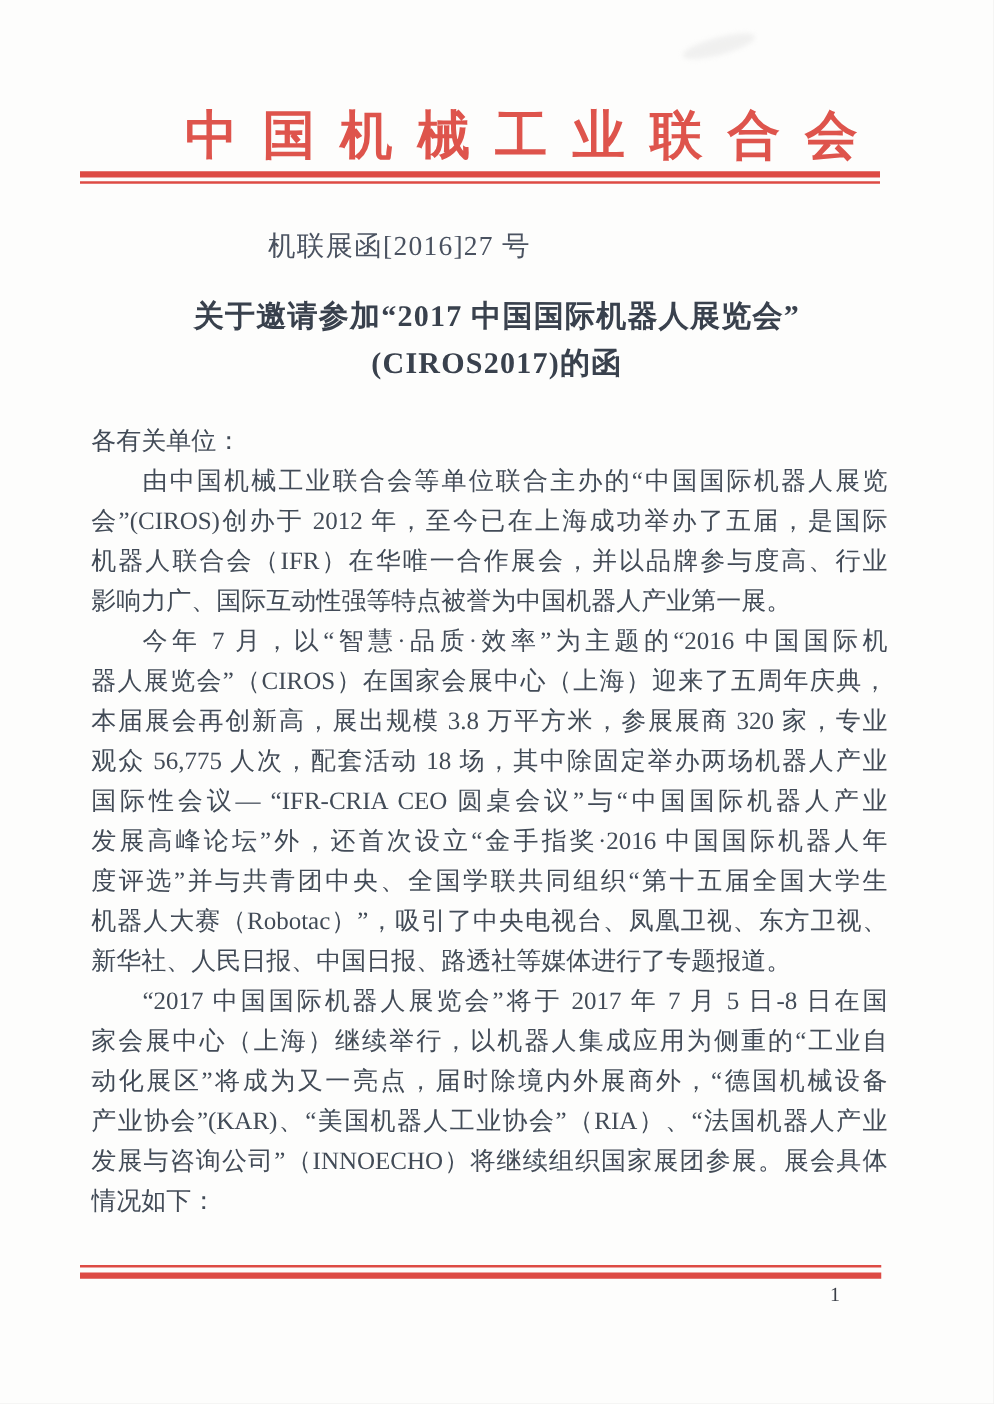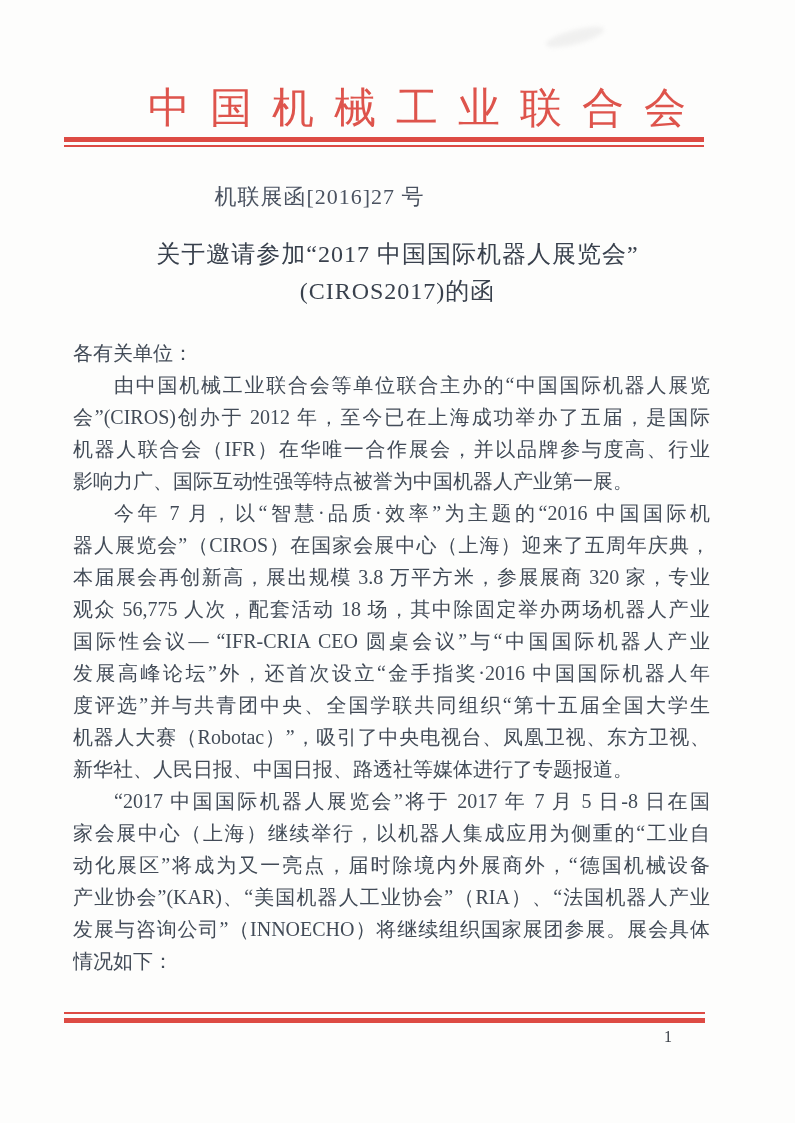--- a/index.html
+++ b/index.html
@@ -28,21 +28,21 @@
     opacity: .35;
     border-radius: 50%;
     transform: rotate(-15deg);
     filter: blur(2px);
   }
   .org-name {
     position: absolute;
     top: 80px; left: 148px;
     color: var(--header-red);
     font-size: 42px;
-    font-weight: normal;
+    font-weight: bold;
     letter-spacing: 20px;
     white-space: nowrap;
   }
   .rule { position: absolute; background: var(--accent-red); }
   .rule-top-thick  { top: 137px; left: 64px; width: 640px; height: 5px; }
   .rule-top-thin   { top: 145px; left: 64px; width: 640px; height: 2px; }
   .rule-bot-thin   { top: 1012px; left: 64px; width: 641px; height: 2px; }
   .rule-bot-thick  { top: 1018px; left: 64px; width: 641px; height: 5px; }
   .doc-number {
     position: absolute;
@@ -53,21 +53,21 @@
     font-size: 22px;
     color: #4a5260;
     letter-spacing: 1px;
   }
   .title-block {
     position: absolute;
     top: 236px; left: 0;
     width: 100%;
     text-align: center;
     color: var(--title-ink);
-    font-weight: normal;
+    font-weight: bold;
     font-size: 24px;
     line-height: 37px;
     letter-spacing: 1px;
   }
   .body-text {
     position: absolute;
     top: 337px; left: 73px;
     width: 637px;
     font-size: 20px;
     line-height: 32px;

